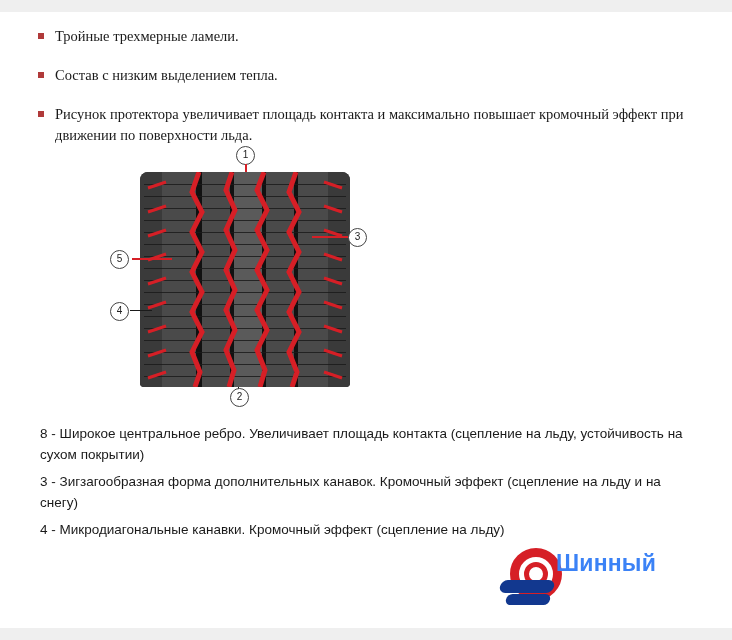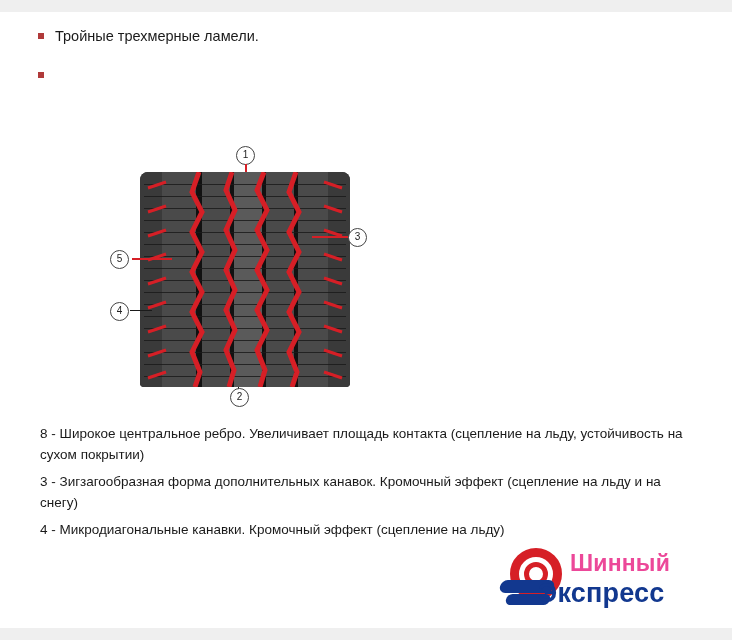--- a/index.html
+++ b/index.html
@@ -57,21 +57,21 @@
     height: 6px;
     background: #b03a3a;
     margin-top: 7px;
     margin-right: 11px;
     flex: 0 0 auto;
   }
   .bullet-text {
     font-size: 14.5px;
     line-height: 1.5;
     color: #1a1a1a;
-    font-family: Liberation Sans, sans-serif;
+    font-family: Liberation Serif, serif;
   }
   
   .diagram {
     position: absolute;
     left: 40px;
     top: 128px;
     width: 420px;
     height: 265px;
   }
   .tire-wrap {
@@ -191,25 +191,25 @@
   .logo {
     position: absolute;
     right: 8px;
     bottom: 12px;
     width: 232px;
     height: 72px;
     background: #ffffff;
   }
   .logo-text {
     position: absolute;
-    left: 78px;
+    left: 64px;
     top: 6px;
     font-size: 23px;
     font-weight: bold;
-    color: #ec4899;
+    color: #3b82f6;
     font-family: "Liberation Sans", sans-serif;
     letter-spacing: .2px;
   }
   .logo-text2 {
     position: absolute;
     left: 46px;
     top: 34px;
     font-size: 27px;
     font-weight: bold;
     color: #12388f;
@@ -268,20 +268,25 @@
 
   <div class="content">
 
     <div class="bullets">
       <div class="bullet-row">
         <div class="bullet-mark"></div>
         <div class="bullet-text">Тройные трехмерные ламели.</div>
       </div>
       <div class="bullet-row">
         <div class="bullet-mark"></div>
+        <div class="bullet-text">Состав с низким выделением тепла.</div>
+      </div>
+      <div class="bullet-row">
+        <div class="bullet-mark"></div>
+        <div class="bullet-text">Рисунок протектора увеличивает площадь контакта и максимально повышает кромочный эффект при движении по поверхности льда.</div>
       </div>
     </div>
 
     <div class="diagram">
 
       <div class="callout" style="left:196px; top:6px;">1</div>
 
       <div class="bracket">
         <div class="bracket-stem"></div>
         <div class="bracket-line"></div>
@@ -374,17 +379,16 @@
       <div class="legend-line">3 - Зигзагообразная форма дополнительных канавок. Кромочный эффект (сцепление на льду и на снегу)</div>
       <div class="legend-line">4 - Микродиагональные канавки. Кромочный эффект (сцепление на льду)</div>
     </div>
 
     <div class="logo">
       <div class="logo-ring"></div>
       <div class="logo-ring-inner"></div>
       <div class="logo-swoosh"></div>
       <div class="logo-swoosh2"></div>
       <div class="logo-text">Шинный</div>
-      <div class="logo-text2">Экспресс</div>
     </div>
 
   </div>
 </div>
 
 </body></html>

